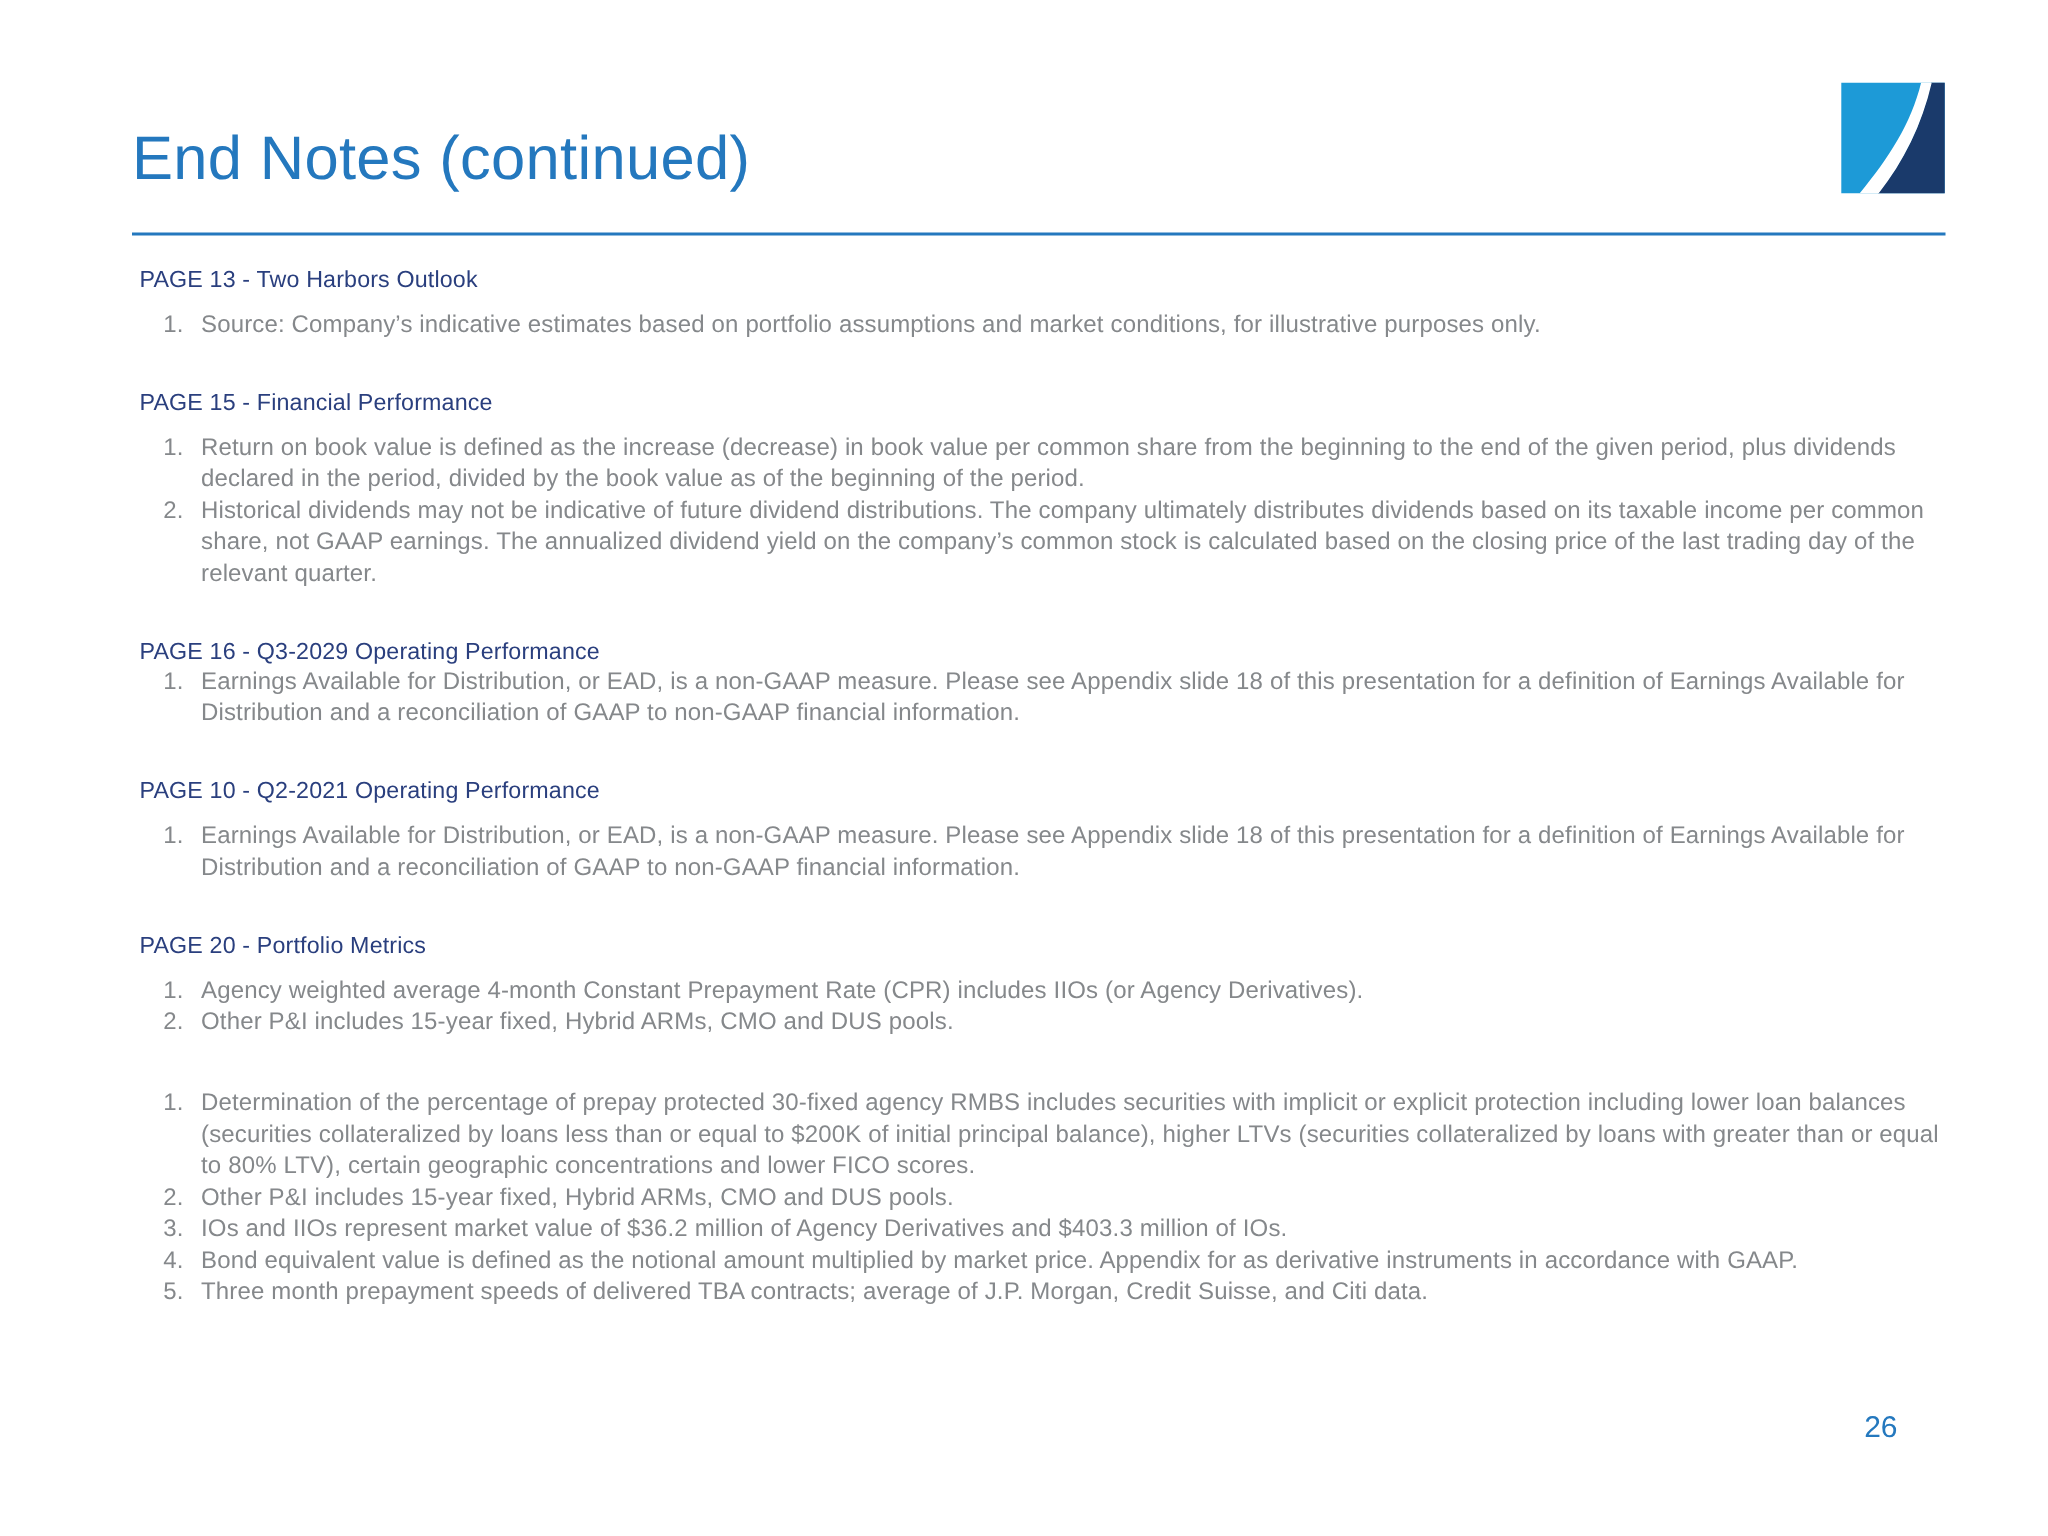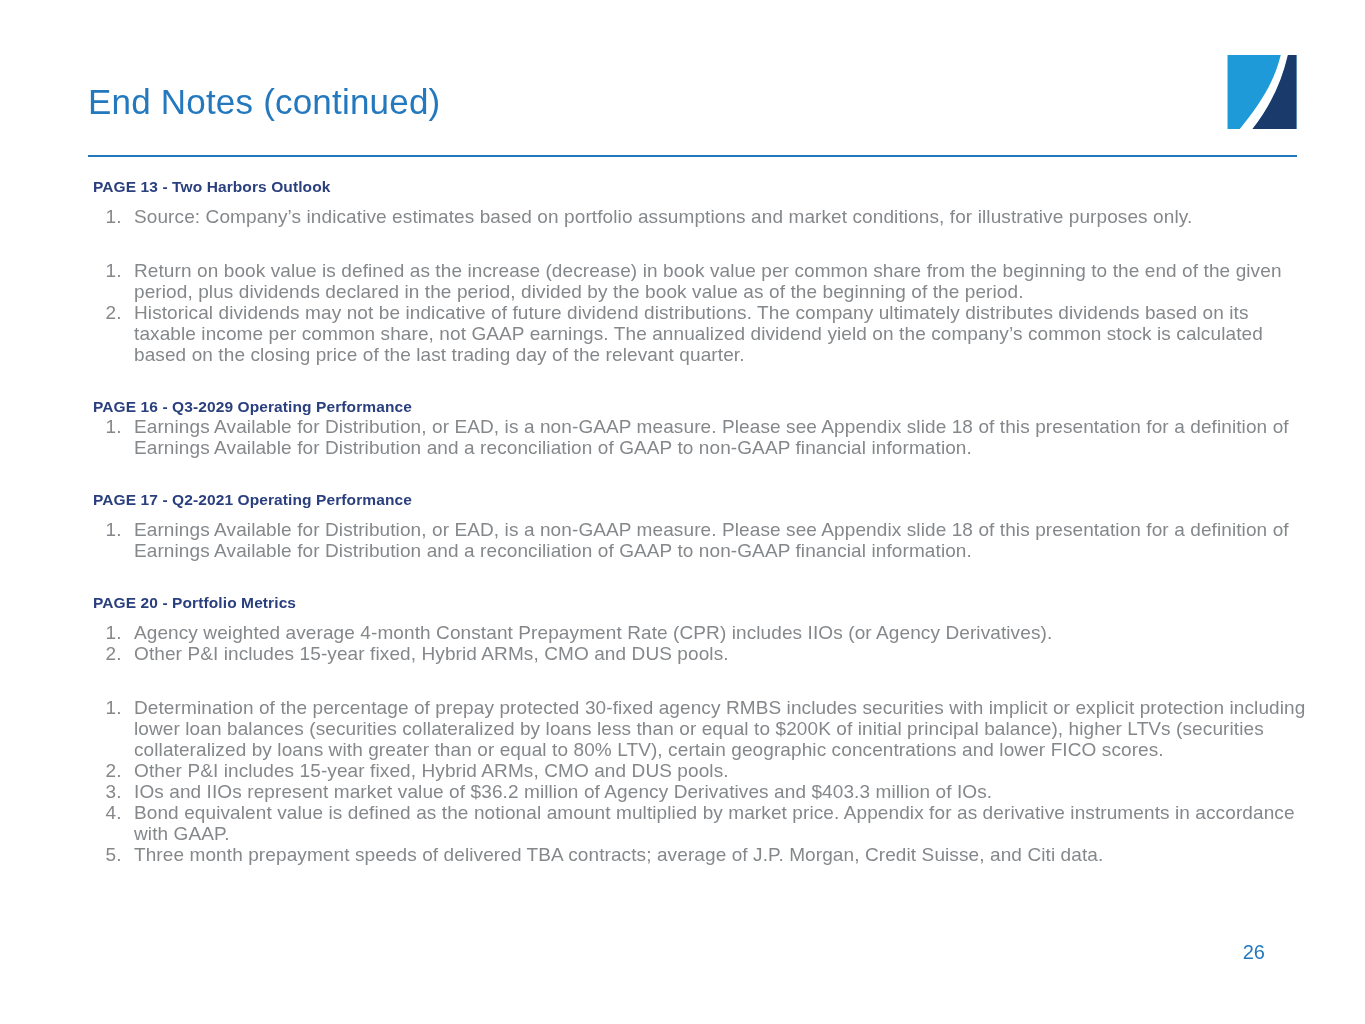--- a/index.html
+++ b/index.html
@@ -18,21 +18,21 @@
   .header {
     position: absolute;
     top: 0; left: 0; right: 0;
     height: 157px;
   }
 
   .slide-title {
     position: absolute;
     left: 88px;
     top: 83px;
-    font-size: 35px;
+    font-size: 41px;
     font-weight: 400;
     letter-spacing: 0.2px;
     color: #2478BE;
     line-height: 1.1;
   }
 
   .logo {
     position: absolute;
     top: 55px;
     right: 68px;
@@ -56,35 +56,35 @@
     left: 88px;
     top: 178px;
     width: 1222px;
   }
 
   .section { margin-bottom: 33px; }
 
   .section-heading {
     color: #2A3F7E;
     font-size: 15.5px;
-    font-weight: 700;
+    font-weight: 400;
     letter-spacing: 0.1px;
     margin-bottom: 10px;
     padding-left: 5px;
   }
 
   .section.tight .section-heading { margin-bottom: 0; }
   .section.snug  .section-heading { margin-bottom: 5px; }
 
   .note-list {
     list-style: decimal;
     list-style-position: outside;
     padding-left: 39px;
     color: #85888B;
-    font-size: 19px;
+    font-size: 16px;
     line-height: 21px;
     letter-spacing: 0.1px;
   }
   .note-list li { padding-left: 7px; }
   .note-list li::marker { color: #85888B; }
 
   .page-number {
     position: absolute;
     right: 100px;
     bottom: 60px;
@@ -114,35 +114,36 @@
   <div class="content">
 
     <div class="section">
       <div class="section-heading">PAGE 13 - Two Harbors Outlook</div>
       <ol class="note-list">
         <li>Source: Company’s indicative estimates based on portfolio assumptions and market conditions, for illustrative purposes only.</li>
       </ol>
     </div>
 
     <div class="section">
+      <div class="section-heading">PAGE 15 - Financial Performance</div>
       <ol class="note-list">
         <li>Return on book value is defined as the increase (decrease) in book value per common share from the beginning to the end of the given period, plus dividends declared in the period, divided by the book value as of the beginning of the period.</li>
         <li>Historical dividends may not be indicative of future dividend distributions.  The company ultimately distributes dividends based on its taxable income per common share, not GAAP earnings. The annualized dividend yield on the company’s common stock is calculated based on the closing price of the last trading day of the relevant quarter.</li>
       </ol>
     </div>
 
     <div class="section tight">
       <div class="section-heading">PAGE 16 - Q3-2029 Operating Performance</div>
       <ol class="note-list">
         <li>Earnings Available for Distribution, or EAD, is a non-GAAP measure. Please see Appendix slide 18 of this presentation for a definition of Earnings Available for Distribution and a reconciliation of GAAP to non-GAAP financial information.</li>
       </ol>
     </div>
 
     <div class="section">
-      <div class="section-heading">PAGE 17 - Q2-2021 Operating Performance</div>
+      <div class="section-heading">PAGE 10 - Q2-2021 Operating Performance</div>
       <ol class="note-list">
         <li>Earnings Available for Distribution, or EAD, is a non-GAAP measure. Please see Appendix slide 18 of this presentation for a definition of Earnings Available for Distribution and a reconciliation of GAAP to non-GAAP financial information.</li>
       </ol>
     </div>
 
     <div class="section">
       <div class="section-heading">PAGE 20 - Portfolio Metrics</div>
       <ol class="note-list">
         <li>Agency weighted average 4-month Constant Prepayment Rate (CPR) includes IIOs (or Agency Derivatives).</li>
         <li>Other P&amp;I includes 15-year fixed, Hybrid ARMs, CMO and DUS pools.</li>

